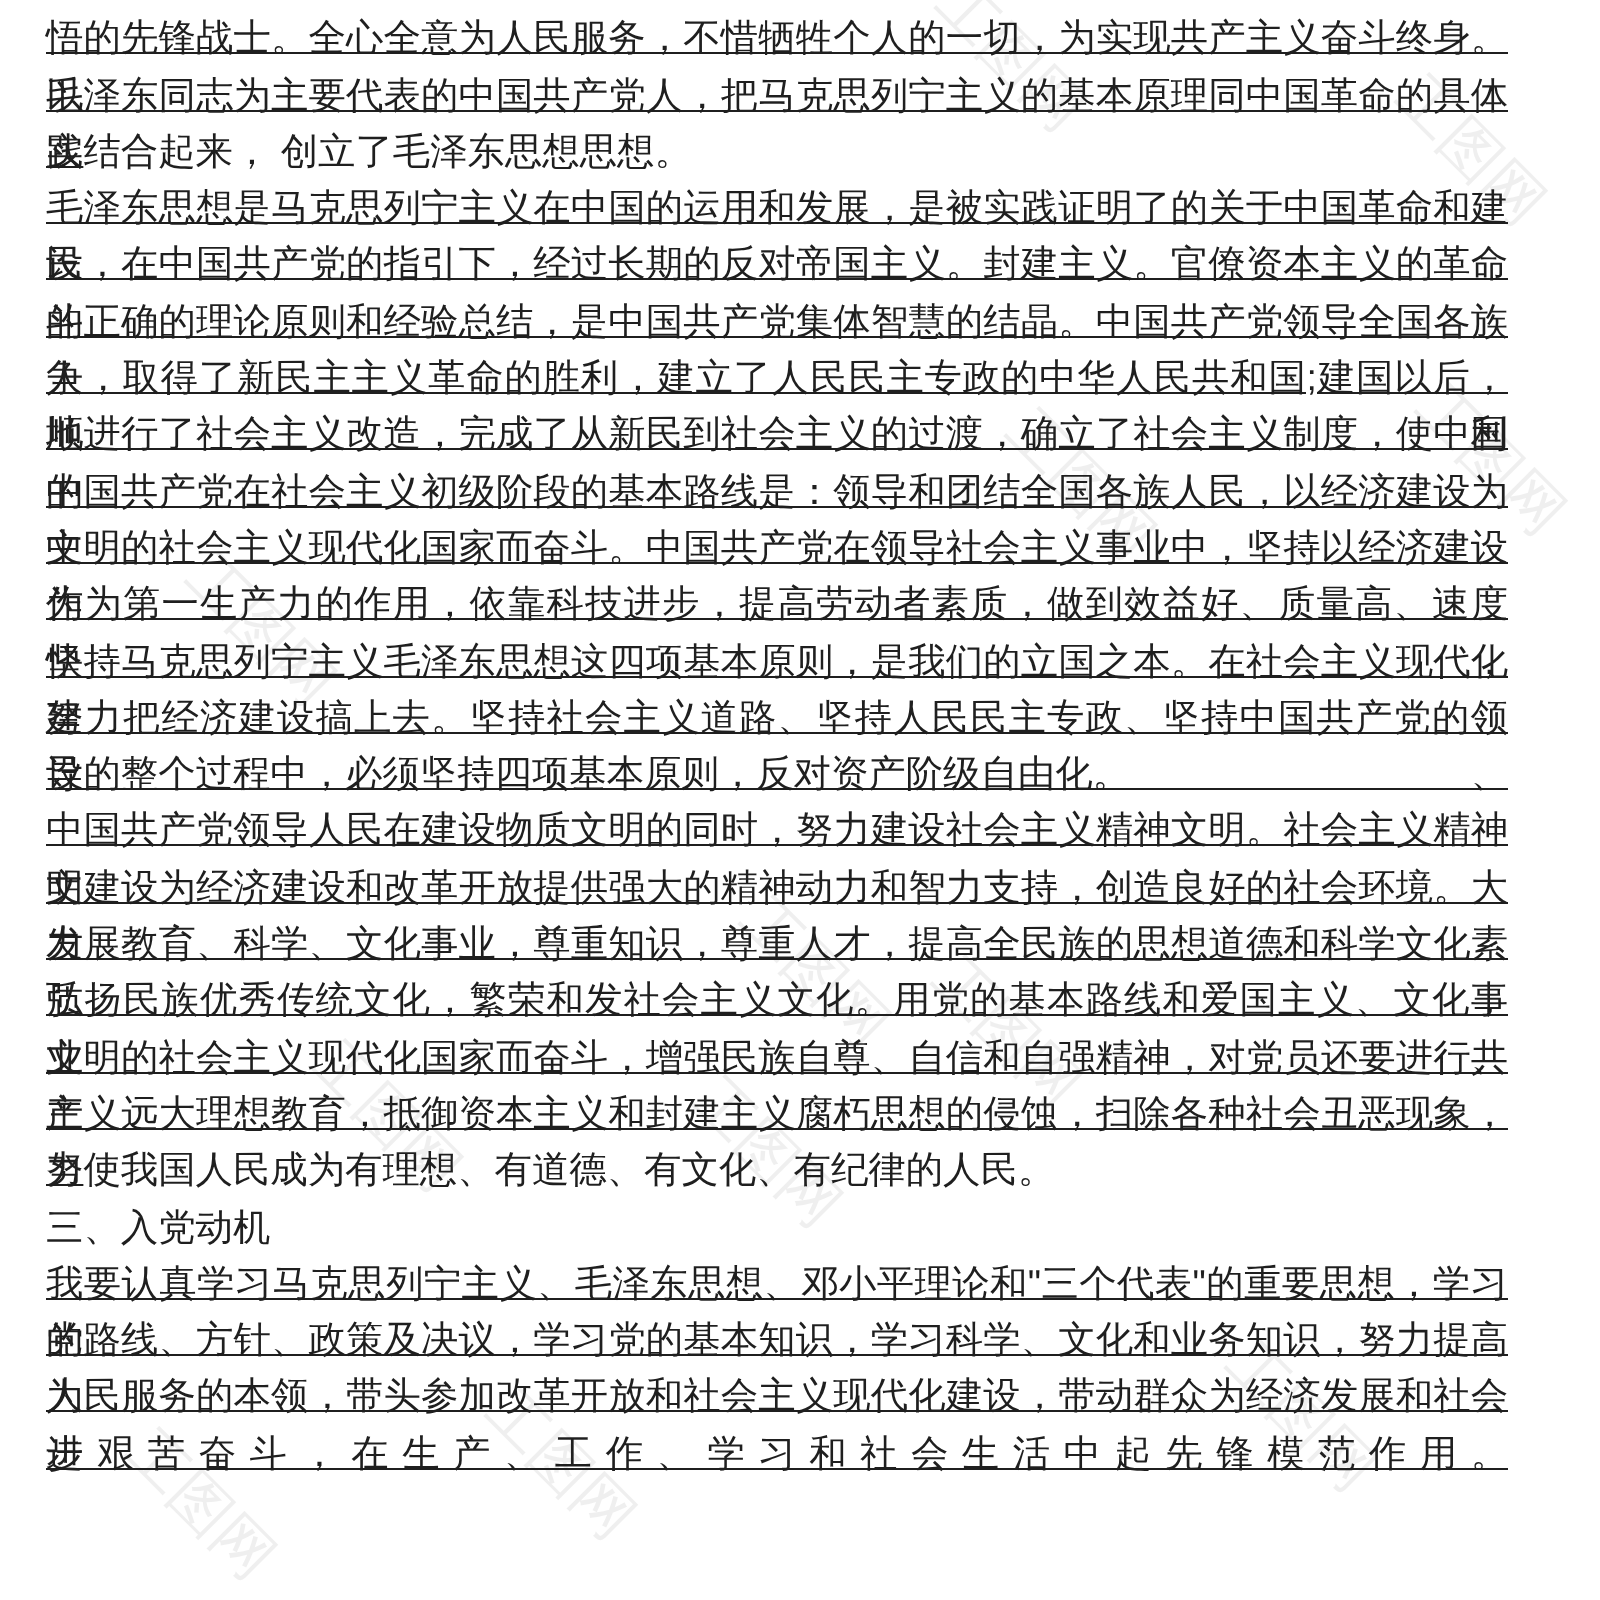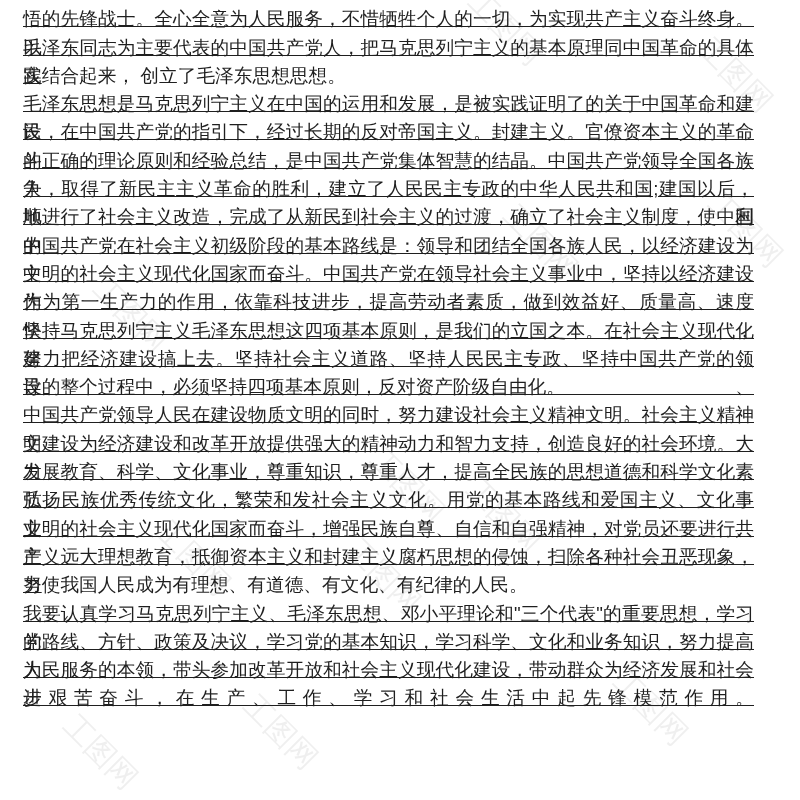--- a/index.html
+++ b/index.html
@@ -92,19 +92,20 @@
         <div class="line fill">坚持马克思列宁主义毛泽东思想这四项基本原则，是我们的立国之本。在社会主义现代化建</div>
         <div class="line fill">努力把经济建设搞上去。坚持社会主义道路、坚持人民民主专政、坚持中国共产党的领导、</div>
         <div class="line">设的整个过程中，必须坚持四项基本原则，反对资产阶级自由化。</div>
         <div class="line fill">中国共产党领导人民在建设物质文明的同时，努力建设社会主义精神文明。社会主义精神文</div>
         <div class="line fill">明建设为经济建设和改革开放提供强大的精神动力和智力支持，创造良好的社会环境。大力</div>
         <div class="line fill">发展教育、科学、文化事业，尊重知识，尊重人才，提高全民族的思想道德和科学文化素质，</div>
         <div class="line fill">弘扬民族优秀传统文化，繁荣和发社会主义文化。用党的基本路线和爱国主义、文化事业、</div>
         <div class="line fill">文明的社会主义现代化国家而奋斗，增强民族自尊、自信和自强精神，对党员还要进行共产</div>
         <div class="line fill">主义远大理想教育，抵御资本主义和封建主义腐朽思想的侵蚀，扫除各种社会丑恶现象，努</div>
         <div class="line">力使我国人民成为有理想、有道德、有文化、有纪律的人民。</div>
+        <div class="line">三、入党动机</div>
         <div class="line fill">我要认真学习马克思列宁主义、毛泽东思想、邓小平理论和"三个代表"的重要思想，学习党</div>
         <div class="line fill">的路线、方针、政策及决议，学习党的基本知识，学习科学、文化和业务知识，努力提高为</div>
         <div class="line fill">人民服务的本领，带头参加改革开放和社会主义现代化建设，带动群众为经济发展和社会进</div>
         <div class="line fill">步艰苦奋斗，在生产、工作、学习和社会生活中起先锋模范作用。</div>
       </div>
   </div>
 </div>
 
 </body></html>

